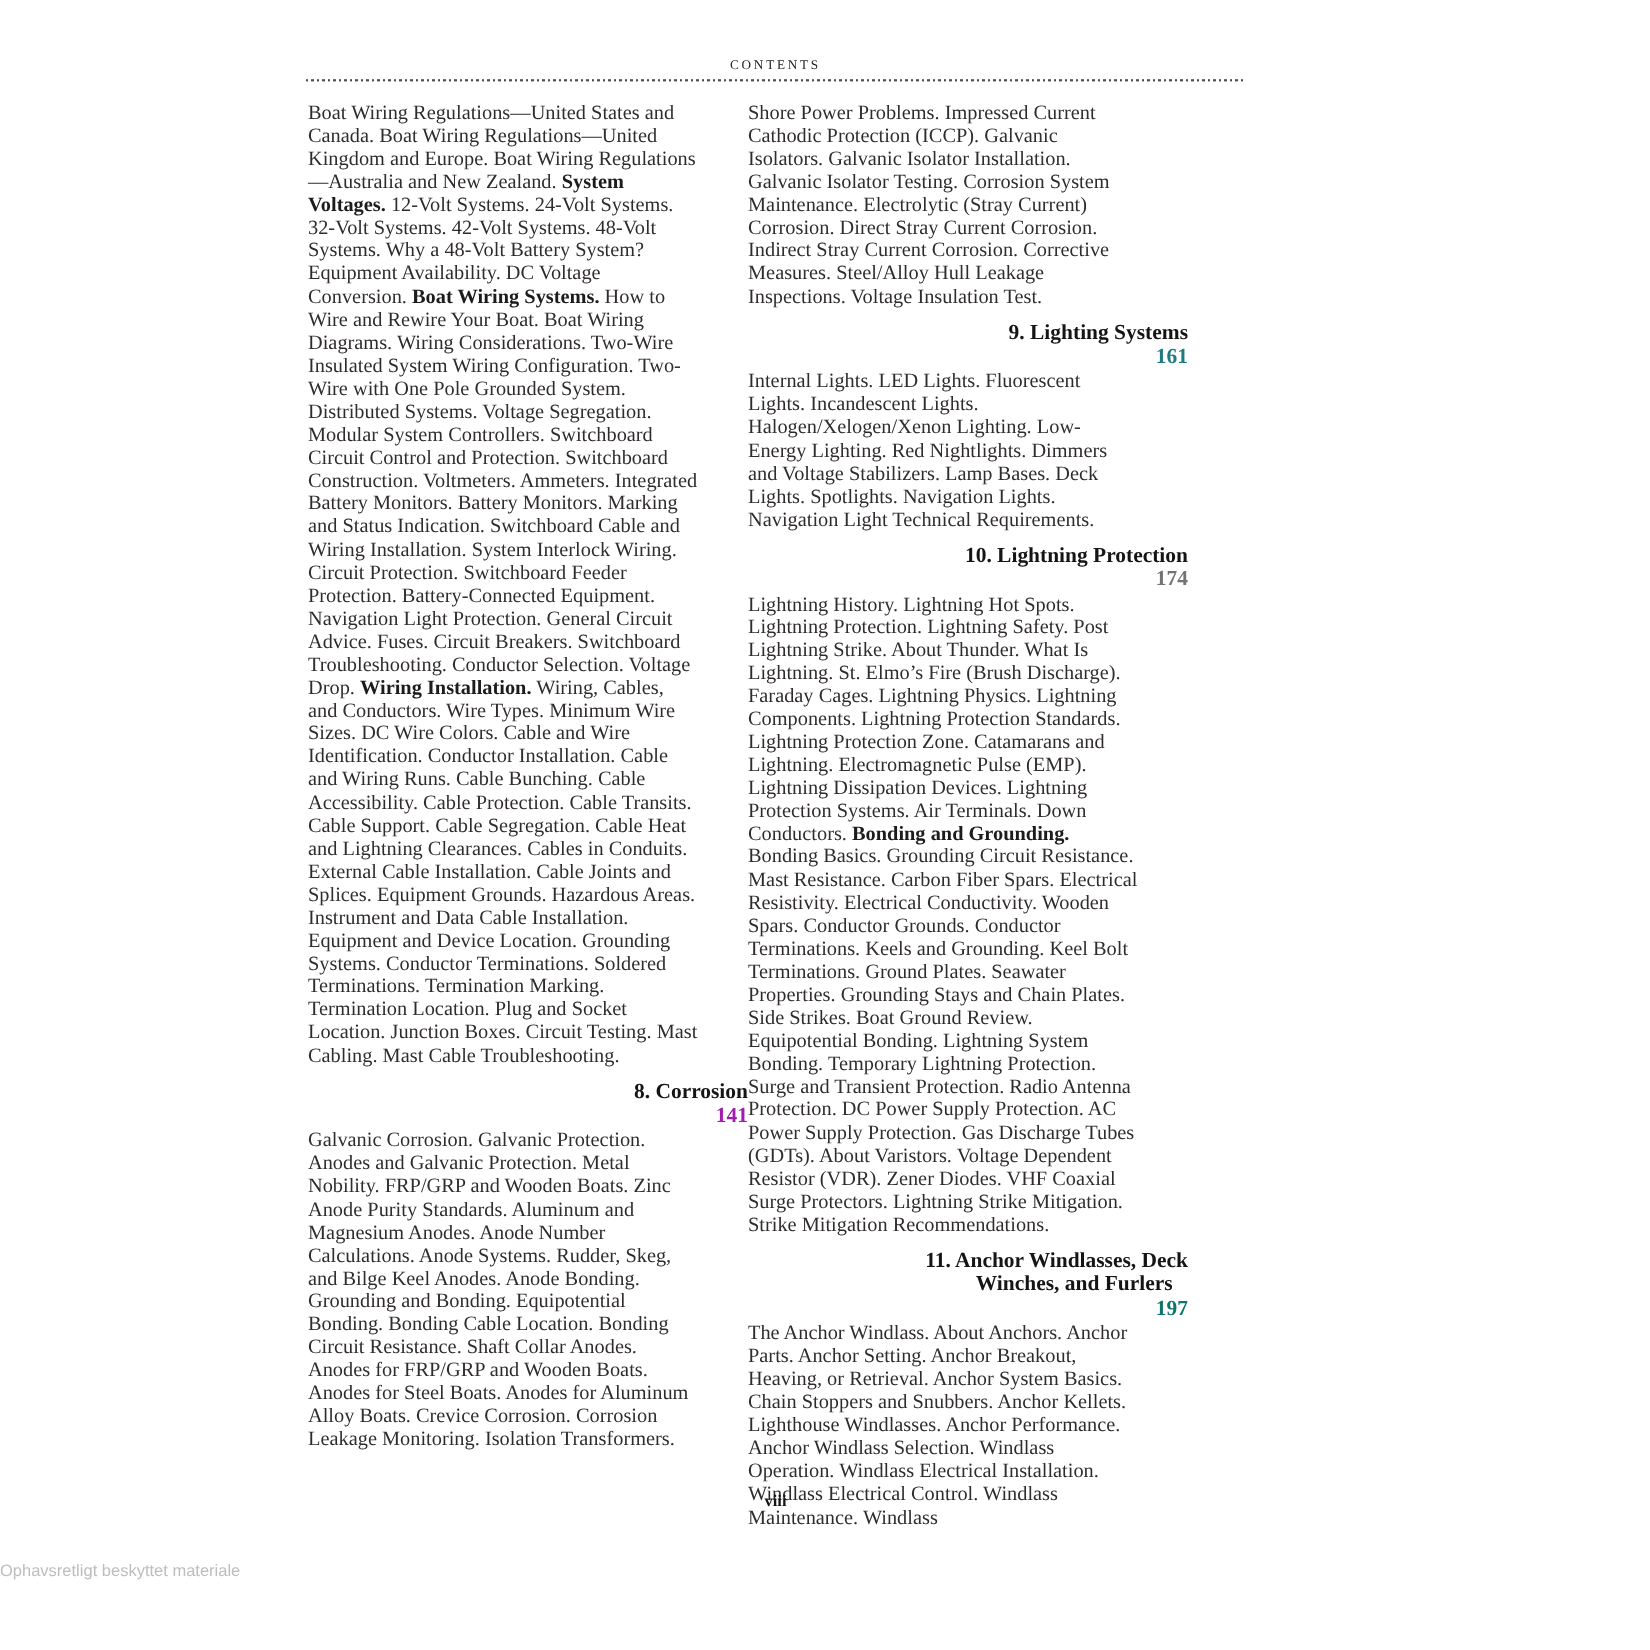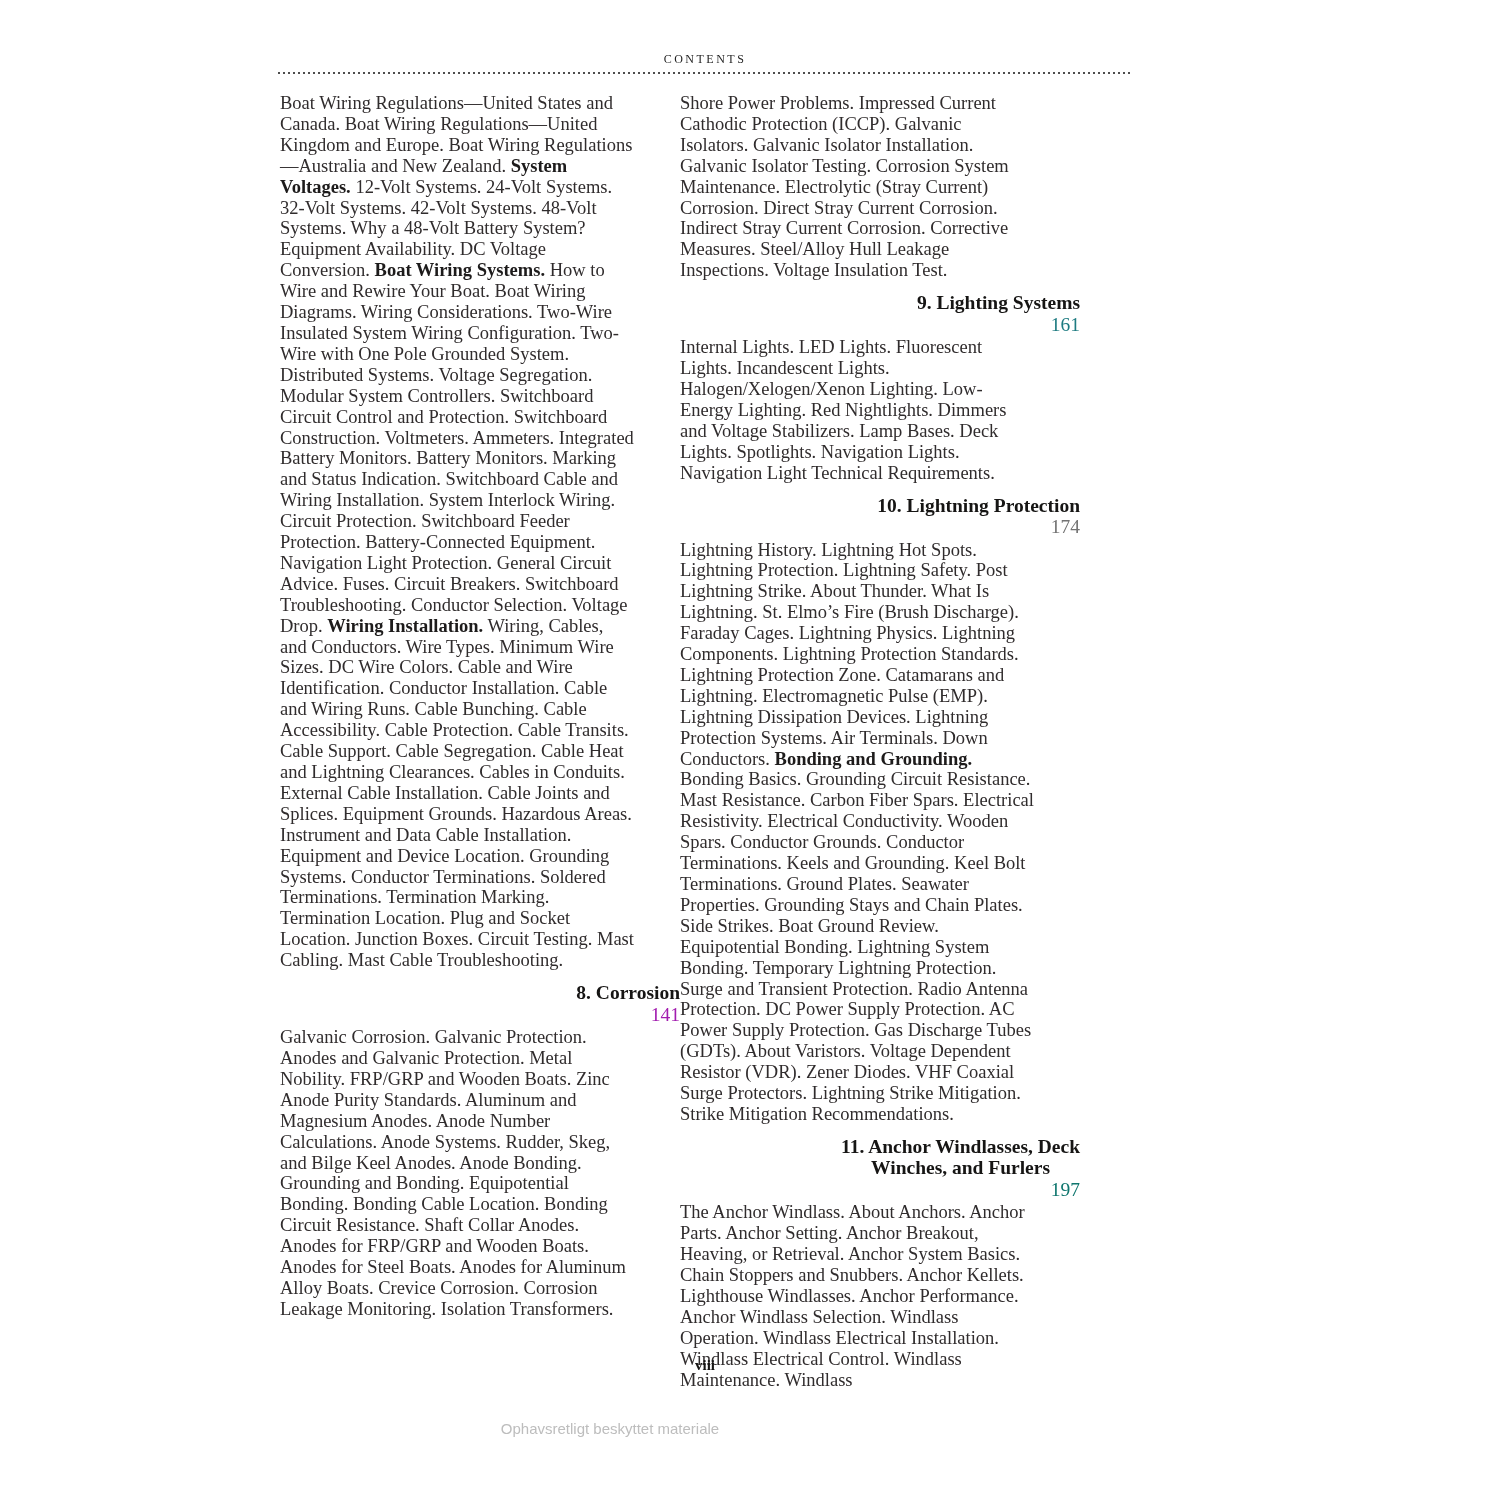--- a/index.html
+++ b/index.html
@@ -58,43 +58,43 @@
     width: 400px;
     flex-direction: column;
   }
   .chapter-title {
     font-weight: bold;
     font-size: 19.5px;
     line-height: 21.5px;
     color: #161514;
   }
   .chapter-title .line { display: block; }
-  .chapter-title .line.cont { margin-left: 30px; }
+  .chapter-title .line.cont { margin-left: 46px; }
   .chapter-page {
-    font-weight: normal;
+    font-weight: bold;
     font-size: 19.5px;
     line-height: 21.5px;
     text-align: center;
   }
   .folio {
     position: absolute;
     top: 1357px;
     left: 280px;
     width: 850px;
     text-align: center;
     font-weight: bold;
     font-size: 15px;
     color: #161514;
   }
   .watermark {
     position: absolute;
     top: 1420px;
     left: 0;
     width: 1220px;
-    text-align: center;
+    text-align: left;
     font-family: "Liberation Sans", sans-serif;
     font-size: 15px;
     color: #bdbdbd;
   }
 </style>
 </head>
 <body>
 
 <div class="page">
   <div class="header-title">CONTENTS</div>

